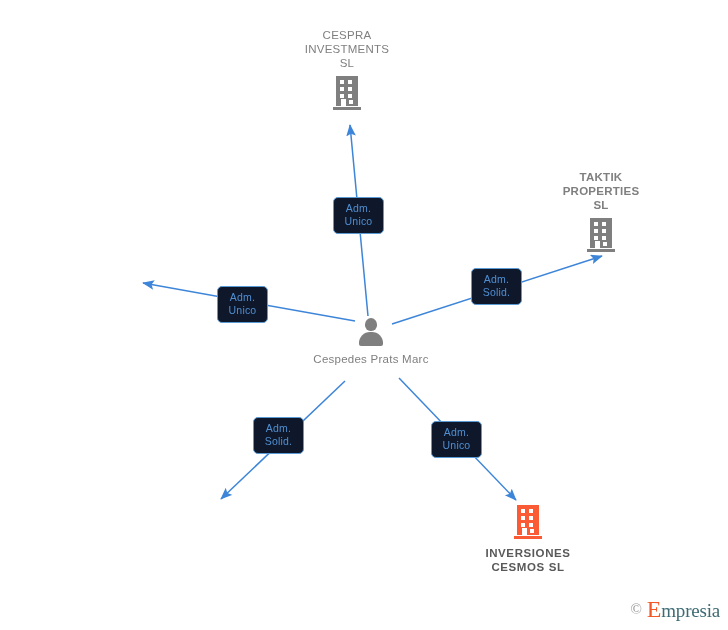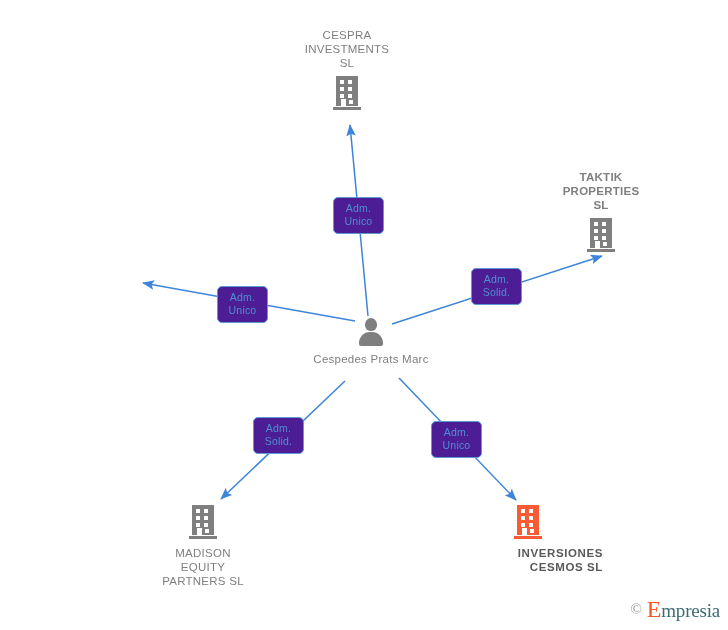--- a/index.html
+++ b/index.html
@@ -116,21 +116,21 @@
     border-radius: 11px 11px 2px 2px;
     background: #7f7f7f;
   }
 
   
   .edge-label {
     position: absolute;
     box-sizing: border-box;
     border: 1.4px solid #5b9bd5;
     border-radius: 5px;
-    background: #4c1d95;
+    background: #0f172a;
     color: #4f8fd1;
     font-size: 10.5px;
     line-height: 13px;
     text-align: center;
     padding: 4px 5px 5px 5px;
     white-space: pre-line;
     letter-spacing: 0.2px;
   }
 
   
@@ -216,56 +216,37 @@
         <span class="win" style="left:7px;  top:18px;"></span>
         <span class="win" style="left:15px; top:18px;"></span>
         <span class="door"></span>
         <span class="win" style="left:16px; top:24px;"></span>
         <span class="base"></span>
       </span>
     </div>
   </div>
 
 
-  <div class="node" style="left:128px; top:505px;">
-    <div class="glyph">
-      <span class="bldg">
-        <span class="body"></span>
-        <span class="win" style="left:7px;  top:4px;"></span>
-        <span class="win" style="left:15px; top:4px;"></span>
-        <span class="win" style="left:7px;  top:11px;"></span>
-        <span class="win" style="left:15px; top:11px;"></span>
-        <span class="win" style="left:7px;  top:18px;"></span>
-        <span class="win" style="left:15px; top:18px;"></span>
-        <span class="door"></span>
-        <span class="win" style="left:16px; top:24px;"></span>
-        <span class="base"></span>
-      </span>
-    </div>
-    <div class="label" style="margin-top:7px;">MADISON
-EQUITY
-PARTNERS  SL</div>
-  </div>
 
   <div class="node highlight" style="left:453px; top:505px;">
     <div class="glyph">
       <span class="bldg">
         <span class="body"></span>
         <span class="win" style="left:7px;  top:4px;"></span>
         <span class="win" style="left:15px; top:4px;"></span>
         <span class="win" style="left:7px;  top:11px;"></span>
         <span class="win" style="left:15px; top:11px;"></span>
         <span class="win" style="left:7px;  top:18px;"></span>
         <span class="win" style="left:15px; top:18px;"></span>
         <span class="door"></span>
         <span class="win" style="left:16px; top:24px;"></span>
         <span class="base"></span>
       </span>
     </div>
-    <div class="label" style="margin-top:7px;text-align:right;">INVERSIONES
+    <div class="label" style="margin-top:7px;">INVERSIONES
 CESMOS  SL</div>
   </div>
 
   <div class="node" style="left:296px; top:317px;">
     <div class="glyph">
       <span class="person">
         <span class="head"></span>
         <span class="shoulders"></span>
       </span>
     </div>

